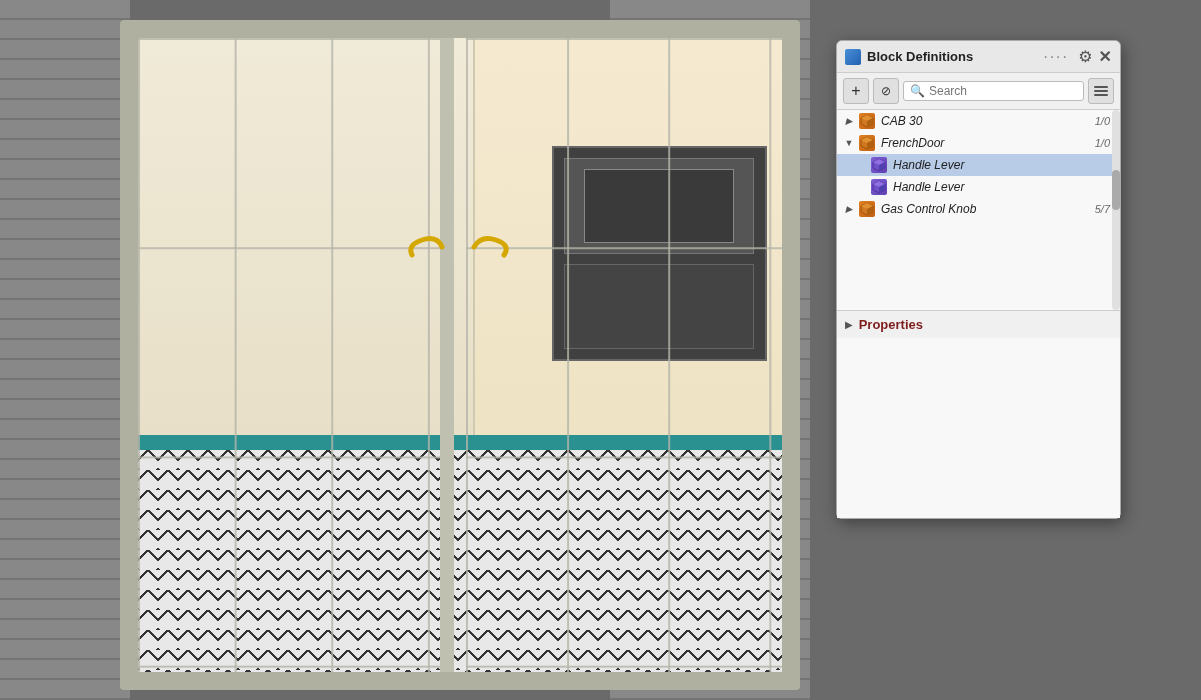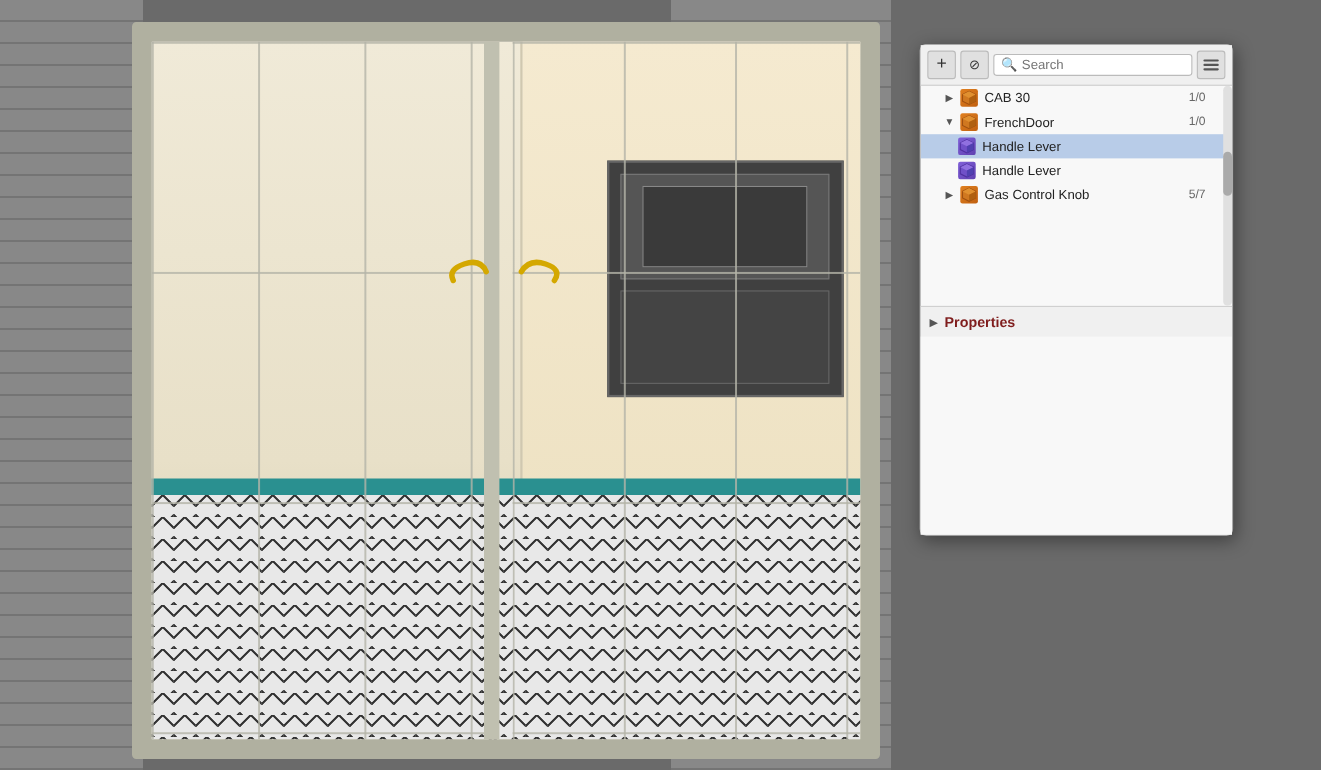--- a/index.html
+++ b/index.html
@@ -247,24 +247,25 @@
     .panel-tree {
       flex: 1;
       overflow-y: auto;
       background: #f8f8f8;
       min-height: 200px;
     }
 
     .tree-item {
       display: flex;
       align-items: center;
-      padding: 3px 20px;
+      padding: 3px 6px;
       cursor: pointer;
       user-select: none;
       gap: 4px;
+      font-style: italic;
     }
 
     .tree-item.selected {
       background: #b8cce8;
     }
 
     .tree-arrow {
       width: 12px;
       height: 12px;
       display: flex;
@@ -434,20 +435,27 @@
         <svg width="50" height="24" viewBox="0 0 50 24">
           <path d="M8,12 Q15,0 30,5 Q45,10 38,20" stroke="#d4a800" stroke-width="5" fill="none" stroke-linecap="round"></path>
         </svg>
       </div>
     </div>
   </div>
 </div>
 
 <div class="panel">
 
+  <div class="panel-header">
+    <div class="panel-icon"></div>
+    <span class="panel-title">Block Definitions</span>
+    <span class="panel-dots">····</span>
+    <span class="panel-gear">⚙</span>
+    <span class="panel-close">✕</span>
+  </div>
 
   <div class="panel-toolbar">
     <div class="toolbar-btn">
       <span>+</span>
     </div>
     <div class="toolbar-btn">
       <span style="font-size:12px;">⊘</span>
     </div>
     <div class="search-box">
       <span class="search-icon-svg">🔍</span>

